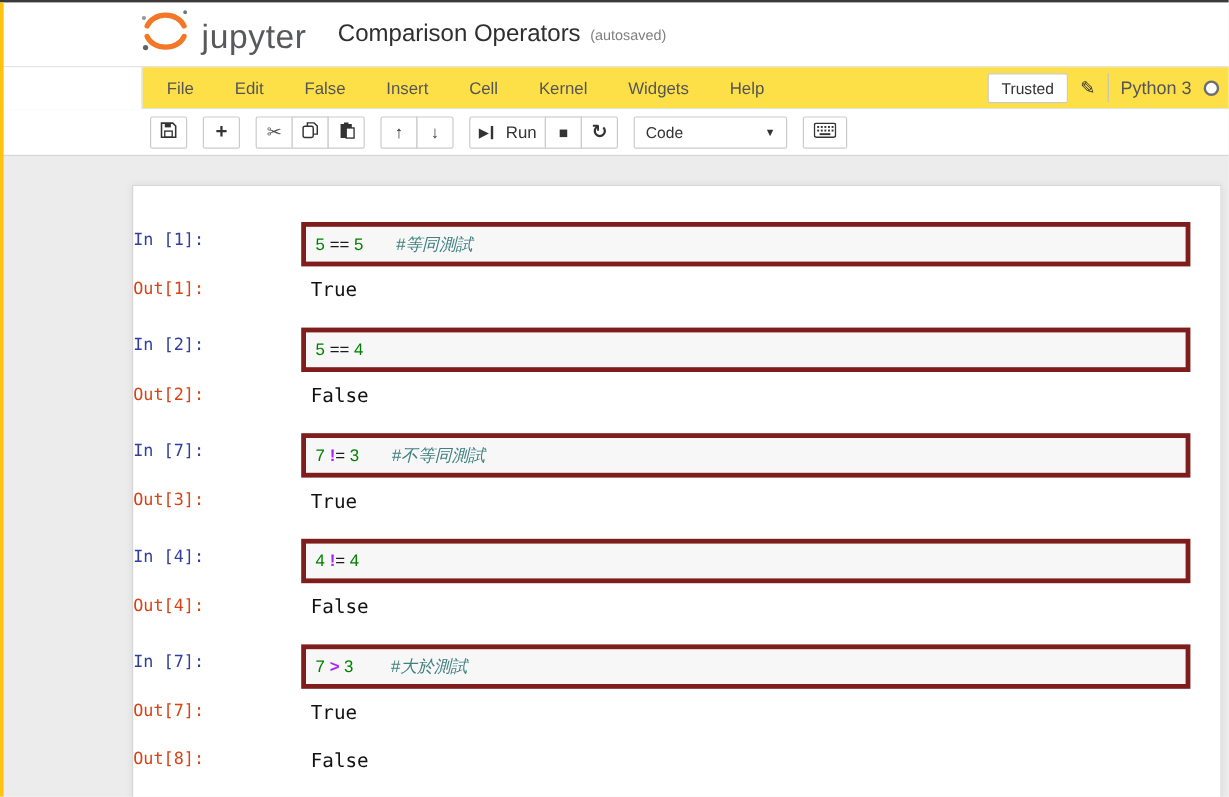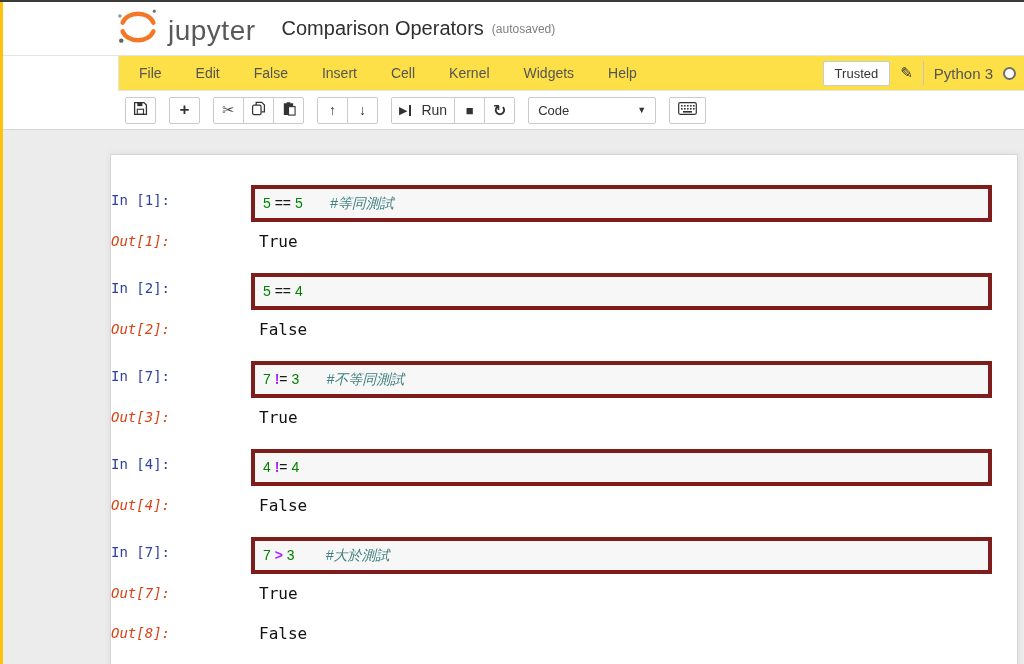--- a/index.html
+++ b/index.html
@@ -62,21 +62,21 @@
           padding-top:30px; overflow:hidden; }
   .cell { margin-bottom:23px; }
   .input-row { display:flex; }
   .prompt { width:140px; flex:0 0 140px; text-align:left; padding-right:6px;
             font-family:"DejaVu Sans Mono","Liberation Mono",monospace; font-size:14px; line-height:17px; }
   .in-prompt { color:var(--in-prompt,#303F9F); padding-top:7px; }
   .codebox { flex:1; margin-right:25px; background:#f7f7f7; border:4px solid #7f1d1d;
              padding:6px 8px; font-family:Liberation Sans, sans-serif;
              font-size:14px; line-height:17px; white-space:pre; color:#1a1a1a; cursor:text; }
   .output-row { display:flex; margin-top:11px; }
-  .out-prompt { color:var(--out-prompt,#D84315);font-style:italic; }
+  .out-prompt { color:var(--out-prompt,#D84315); }
   .out-text { padding-left:8px; font-family:"DejaVu Sans Mono","Liberation Mono",monospace;
               font-size:16px; line-height:17px; color:#111; white-space:pre; }
   .tok-num { color:var(--code-number,#008000); }
   .tok-op { color:var(--code-operator,#AA22FF); font-weight:bold; }
   .tok-punct { color:#1a1a1a; }
   .tok-comment { color:var(--code-comment,#408080); font-style:italic; }
 </style>
 </head>
 <body>
 

